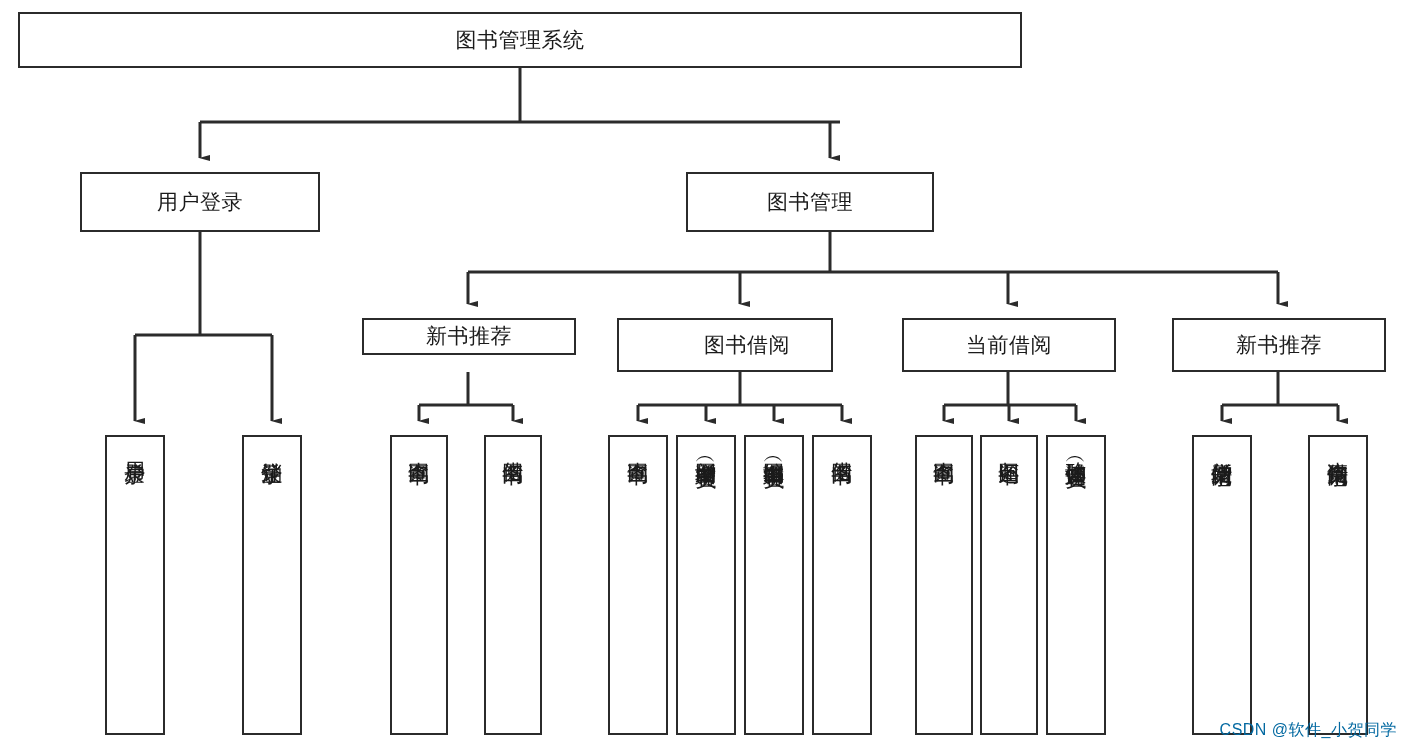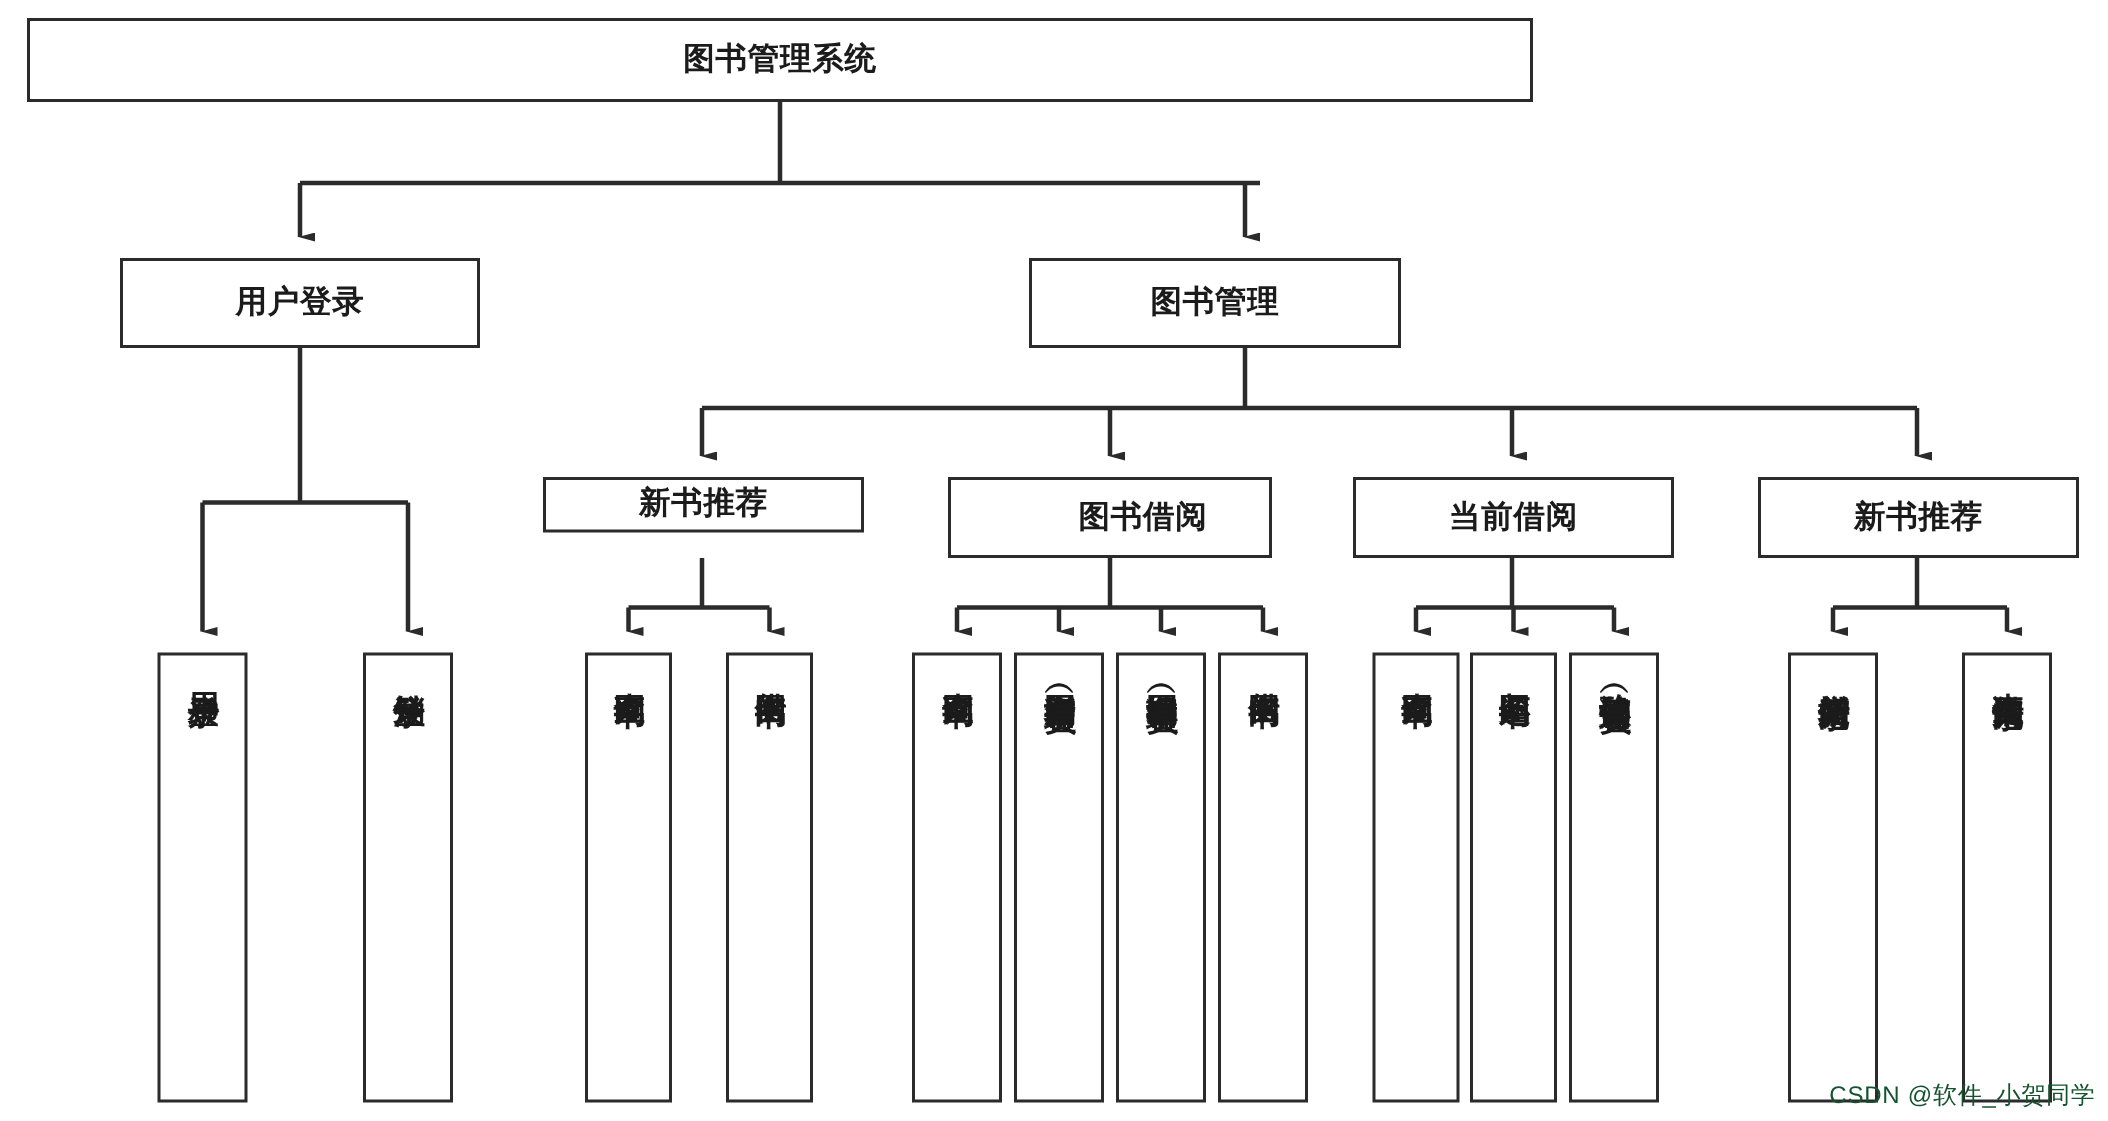--- a/index.html
+++ b/index.html
@@ -32,21 +32,20 @@
     align-items: center;
     justify-content: center;
     color: #1b1b1b;
     z-index: 2;
   }
   .node-label {
     display: block;
     text-align: center;
     line-height: 1.18;
     letter-spacing: 0.5px;
-    font-weight: bold;
   }
   .h-node .node-label {
     font-size: 21px;
   }
   .v-node {
     align-items: flex-start;
     justify-content: center;
     padding-top: 8px;
   }
   .v-node .node-label {
@@ -55,21 +54,21 @@
     font-size: 21px;
     line-height: 1.12;
     letter-spacing: 1px;
     white-space: nowrap;
   }
   .watermark {
     position: absolute;
     right: 8px;
     bottom: 6px;
     font-size: 16px;
-    color: #14532d;
+    color: #0369a1;
     letter-spacing: 0.5px;
     z-index: 3;
     white-space: nowrap;
   }
 </style>
 </head>
 <body>
 
 <div id="canvas">
 
@@ -130,21 +129,21 @@
   <div class="node h-node" style="left:80px; top:172px; width:240px; height:60px;">
     <span class="node-label">用户登录</span>
   </div>
   <div class="node h-node" style="left:686px; top:172px; width:248px; height:60px;">
     <span class="node-label">图书管理</span>
   </div>
 
   <div class="node h-node" style="left:362px; top:318px; width:214px; height:37px;">
     <span class="node-label">新书推荐</span>
   </div>
-  <div class="node h-node" style="left:632px; top:318px; width:216px; height:54px;padding-left:44px;">
+  <div class="node h-node" style="left:617px; top:318px; width:216px; height:54px;padding-left:44px;">
     <span class="node-label">图书借阅</span>
   </div>
   <div class="node h-node" style="left:902px; top:318px; width:214px; height:54px;">
     <span class="node-label">当前借阅</span>
   </div>
   <div class="node h-node" style="left:1172px; top:318px; width:214px; height:54px;">
     <span class="node-label">新书推荐</span>
   </div>
 
   <div class="node v-node" style="left:105px; top:435px; width:60px; height:300px;">

